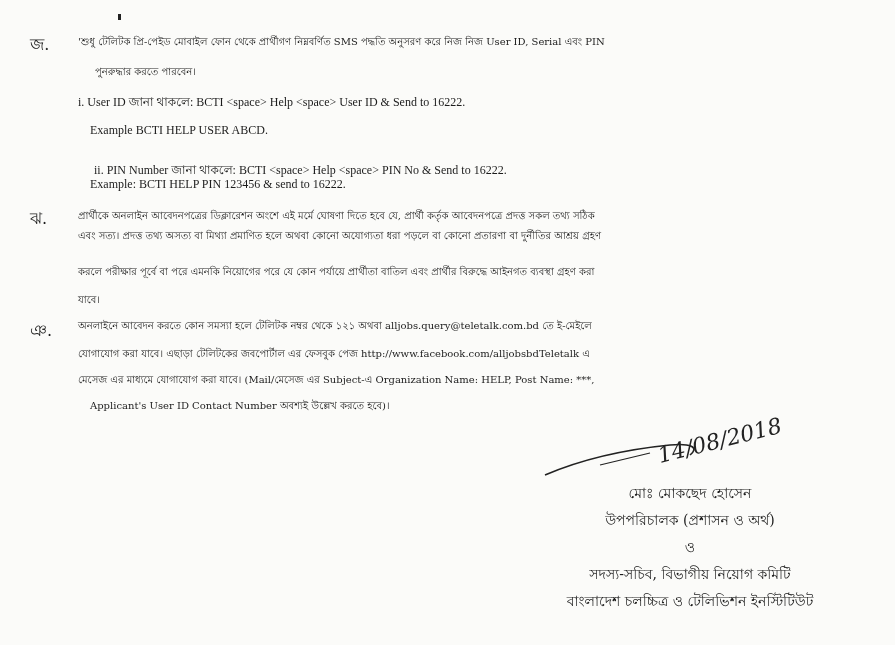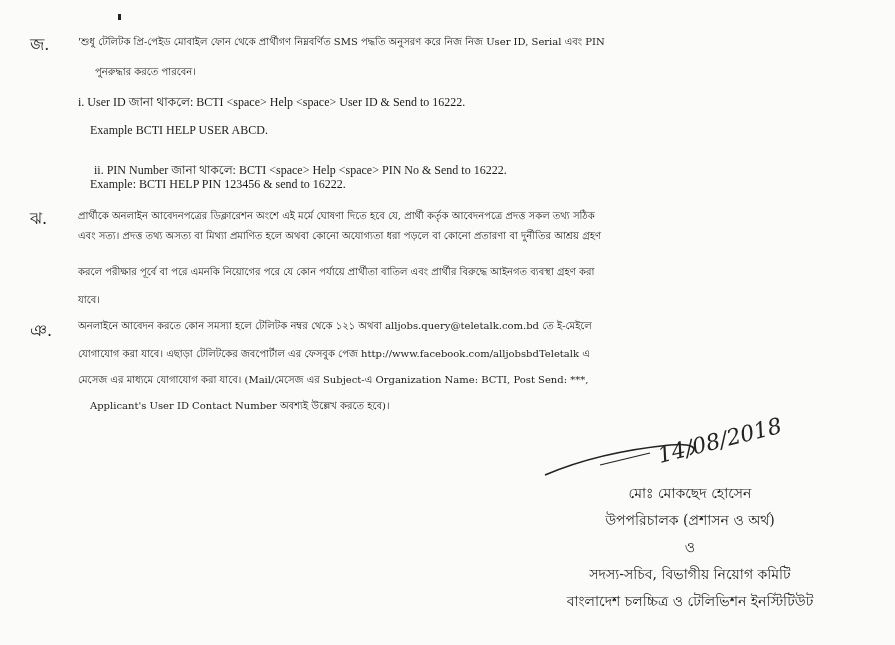--- a/index.html
+++ b/index.html
@@ -35,21 +35,21 @@
 
   <div class="marker" style="left:30px; top:206px;">ঝ.</div>
   <div class="row" style="left:78px; top:206px;">প্রার্থীকে অনলাইন আবেদনপত্রের ডিক্লারেশন অংশে এই মর্মে ঘোষণা দিতে হবে যে, প্রার্থী কর্তৃক আবেদনপত্রে প্রদত্ত সকল তথ্য সঠিক</div>
   <div class="row" style="left:78px; top:226px;">এবং সত্য। প্রদত্ত তথ্য অসত্য বা মিথ্যা প্রমাণিত হলে অথবা কোনো অযোগ্যতা ধরা পড়লে বা কোনো প্রতারণা বা দুর্নীতির আশ্রয় গ্রহণ</div>
   <div class="row" style="left:78px; top:262px;">করলে পরীক্ষার পূর্বে বা পরে এমনকি নিয়োগের পরে যে কোন পর্যায়ে প্রার্থীতা বাতিল এবং প্রার্থীর বিরুদ্ধে আইনগত ব্যবস্থা গ্রহণ করা</div>
   <div class="row" style="left:78px; top:290px;">যাবে।</div>
 
   <div class="marker" style="left:30px; top:318px;">ঞ.</div>
   <div class="row" style="left:78px; top:316px;">অনলাইনে আবেদন করতে কোন সমস্যা হলে টেলিটক নম্বর থেকে ১২১ অথবা alljobs.query@teletalk.com.bd তে ই-মেইলে</div>
   <div class="row" style="left:78px; top:344px;">যোগাযোগ করা যাবে। এছাড়া টেলিটকের জবপোর্টাল এর ফেসবুক পেজ http://www.facebook.com/alljobsbdTeletalk এ</div>
-  <div class="row" style="left:78px; top:370px;">মেসেজ এর মাধ্যমে যোগাযোগ করা যাবে। (Mail/মেসেজ এর Subject-এ Organization Name: BCTI, Post Send: ***,</div>
+  <div class="row" style="left:78px; top:370px;">মেসেজ এর মাধ্যমে যোগাযোগ করা যাবে। (Mail/মেসেজ এর Subject-এ Organization Name: HELP, Post Name: ***,</div>
   <div class="row" style="left:90px; top:396px;">Applicant's User ID Contact Number অবশ্যই উল্লেখ করতে হবে)।</div>
 
   <svg class="signature" viewBox="0 0 250 80">
     <path d="M5 70 C40 55, 80 45, 130 40 C150 38, 160 42, 150 50" fill="none" stroke="#222" stroke-width="1.6"></path>
     <path d="M60 60 L110 48" fill="none" stroke="#222" stroke-width="1.2"></path>
     <text x="120" y="58" font-family="DejaVu Serif, serif" font-size="22" font-style="italic" fill="#222" transform="rotate(-14 120 58)">14/08/2018</text>
   </svg>
 
   <div class="sig-block" style="top:480px;">
     <div class="sig-line">মোঃ মোকছেদ হোসেন</div>

